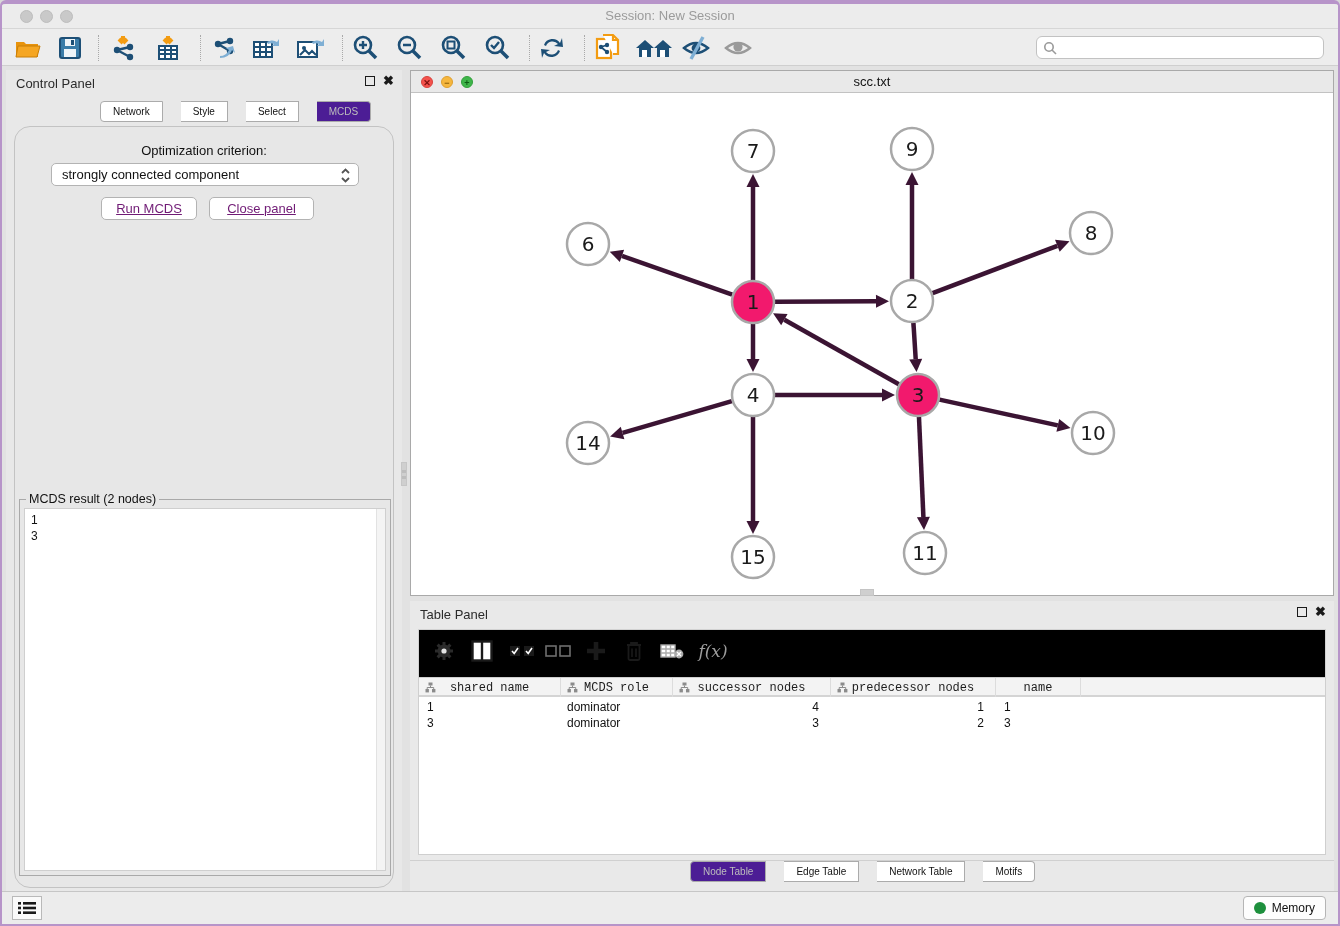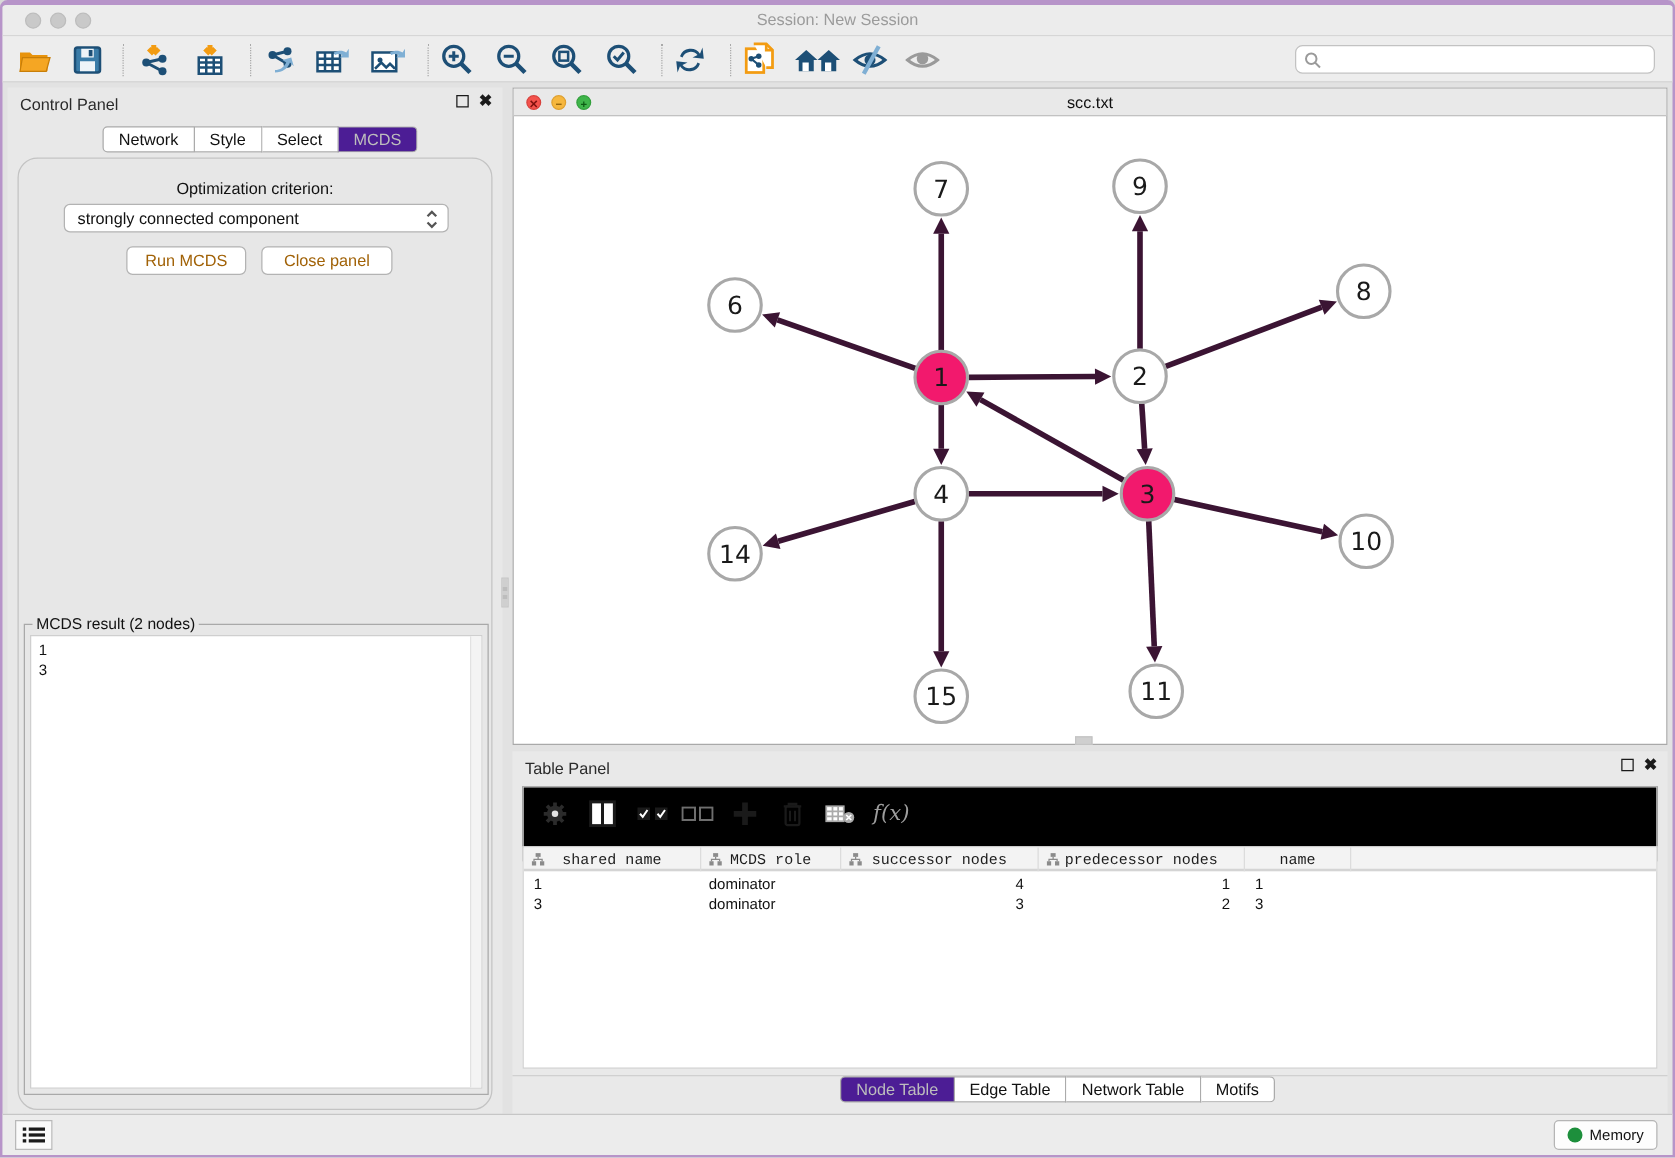--- a/index.html
+++ b/index.html
@@ -21,31 +21,31 @@
   #search-wrap { position:absolute; right:14px; top:7px; width:288px; height:23px; background:#fff; border:1px solid #c2c2c2; border-radius:6px; }
   #search-wrap svg { position:absolute; left:6px; top:4px; }
   #search-input { position:absolute; left:24px; top:1px; right:4px; height:19px; border:none; outline:none; font-size:12px; background:transparent; }
   
   #control-panel { position:absolute; left:4px; top:66px; width:396px; height:824px; background:#e8e8e8; }
   .panel-head { position:absolute; left:10px; top:6px; font-size:13px; color:#2b2b2b; }
   .panel-btns { position:absolute; right:8px; top:6px; display:flex; gap:8px; align-items:center; }
   .float-box { width:10px; height:10px; border:1.5px solid #1a1a1a; display:inline-block; }
   .close-x { font-size:13px; font-weight:bold; color:#1a1a1a; line-height:10px; }
   .seg-tabs { position:absolute; display:flex; }
-  .seg { border:1px solid #ababab; border-left:none; background:#fff; font-size:13px; color:#111;
-         padding:2px 12px; height:21px; display:flex; align-items:center; }
+  .seg { border:1px solid #ababab; border-left:none; background:#fff; font-size:10px; color:#111;
+         padding:2px 12px; height:21px; display:flex; align-items:center;margin-left:18px; }
   .seg.first { border-left:1px solid #ababab; border-radius:4px 0 0 4px; }
   .seg.last  { border-radius:0 4px 4px 0; }
   .seg.disabled { background:#4c1d95; color:#bdbdbd; }
   #cp-tabs { left:76px; top:31px; }
   #cp-box { position:absolute; left:8px; top:56px; width:380px; height:762px; background:#e7e7e7; border:1px solid #c3c3c3; border-radius:16px; }
   #opt-label { position:absolute; left:0; right:0; top:16px; text-align:center; font-size:13px; color:#111; }
   #opt-select { position:absolute; left:36px; top:36px; width:308px; height:23px; background:#fff; border:1px solid #b3b3b3; border-radius:5px; font-size:13px; color:#111; display:flex; align-items:center; padding-left:10px; }
   #opt-stepper { position:absolute; right:7px; top:3px; }
-  .btn { position:absolute; height:23px; background:#fff; border:1px solid #b3b3b3; border-radius:5px; font-size:13px; color:#a16207; display:flex; align-items:center; justify-content:center; }
+  .btn { position:absolute; height:23px; background:#fff; border:1px solid #b3b3b3; border-radius:5px; font-size:13px; color:#701a75; display:flex; align-items:center; justify-content:center;text-decoration:underline; }
   #run-btn { left:86px; top:70px; width:96px; }
   #closep-btn { left:194px; top:70px; width:105px; }
   #mcds-fieldset { position:absolute; left:4px; top:372px; width:372px; height:377px; border:1px solid #a9a9a9; background:#e7e7e7; }
   #mcds-legend { position:absolute; left:6px; top:-8px; background:#e7e7e7; padding:0 3px; font-size:12.5px; color:#111; }
   #mcds-textarea { position:absolute; left:4px; top:8px; right:4px; bottom:4px; background:#fff; border:1px solid #cfcfcf; font-size:12px; color:#111; padding:3px 6px; line-height:16px; }
   #mcds-scroll { position:absolute; right:0; top:0; bottom:0; width:9px; background:#f4f4f4; border-left:1px solid #e2e2e2; }
   
   #net-window { position:absolute; left:408px; top:66px; width:924px; height:526px; background:#fff; border:1px solid #a9a9a9; }
   #net-titlebar { position:absolute; left:0; top:0; right:0; height:22px; background:#e9e9e9; border-bottom:1px solid #c2c2c2; }
   .nt-dot { position:absolute; top:4.5px; width:12px; height:12px; border-radius:50%; font-size:9px; font-weight:bold; text-align:center; line-height:12px; }

